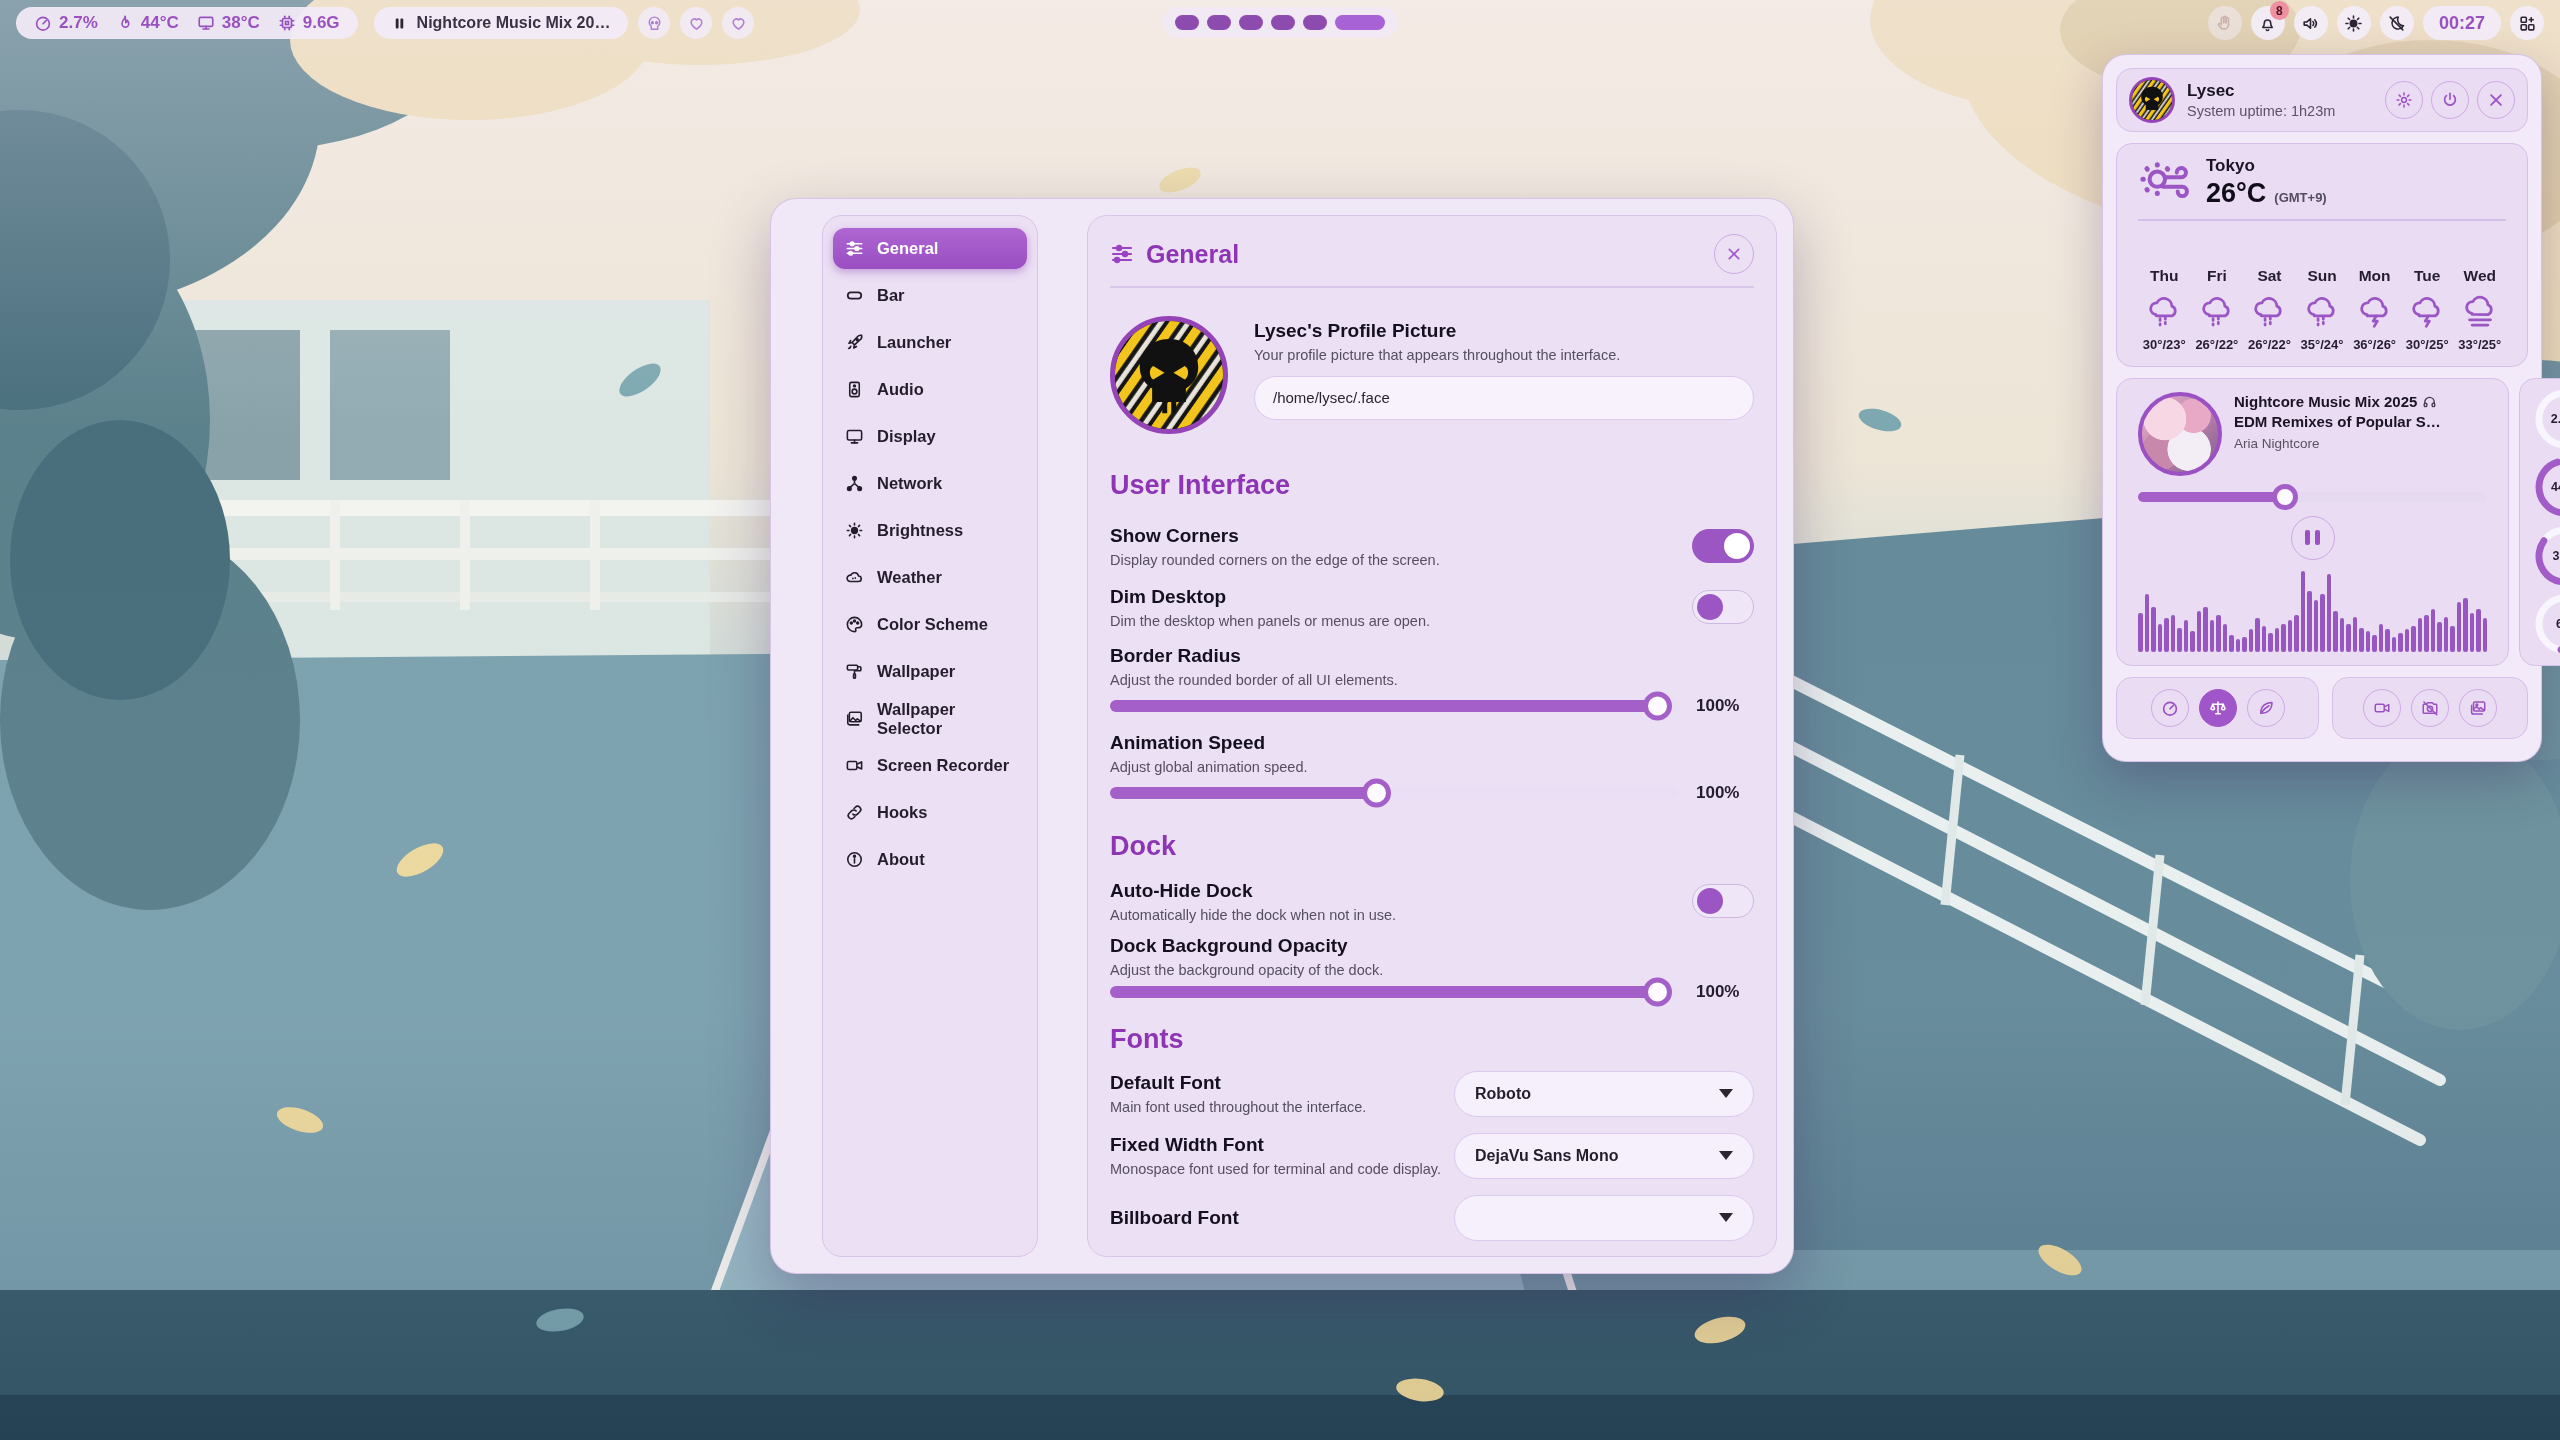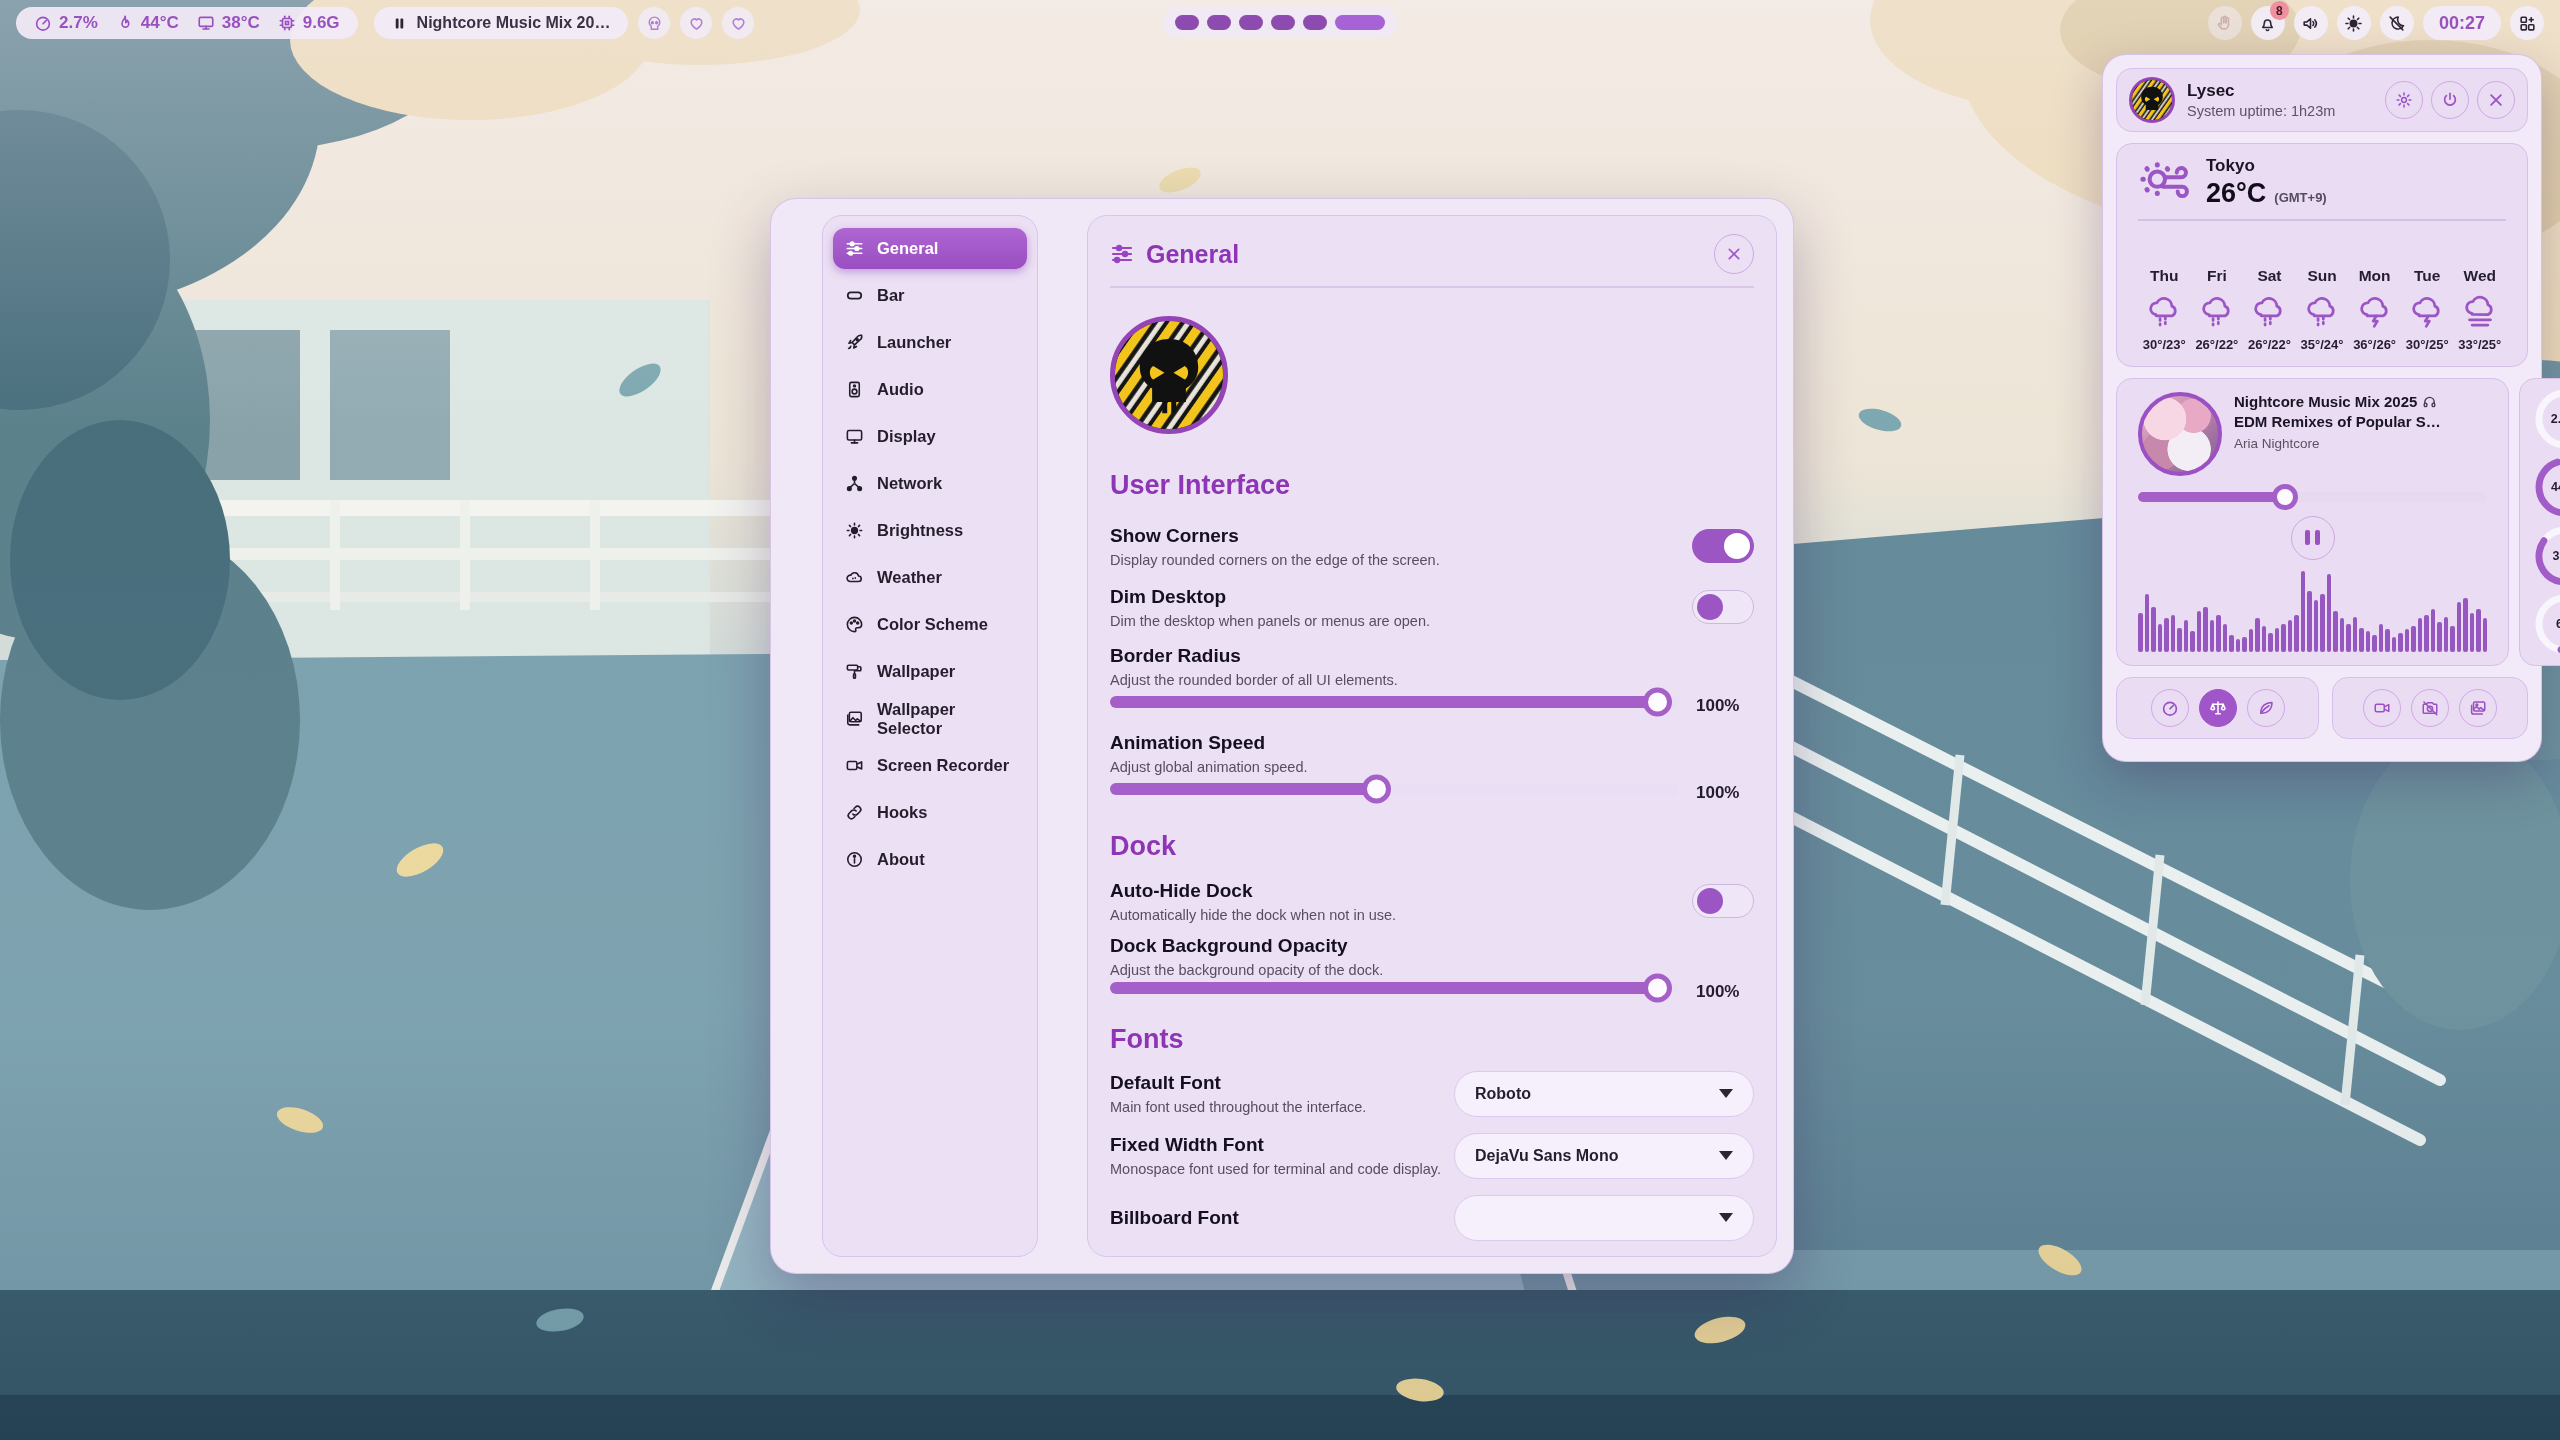--- a/index.html
+++ b/index.html
@@ -50,21 +50,21 @@
   .row-label { font-size:19px; font-weight:bold; color:#15101f; }
   .row-desc { font-size:14.5px; color:#564e62; margin-top:5px; }
   .path-input { margin-top:13px; width:100%; height:44px; border-radius:22px; background:#f8f2fc; border:1.5px solid #dcc9ee; color:#2a2433; font-size:15px; padding:0 18px; font-family:"Liberation Sans", sans-serif; outline:none; }
   .section-title { font-size:27px; font-weight:bold; color:#8d35b5; }
   .setting-row { display:flex; align-items:center; justify-content:space-between; }
   .toggle { width:62px; height:34px; border-radius:17px; position:relative; flex:none; }
   .toggle.on { background:#9c56c4; }
   .toggle.on .knob { position:absolute; right:4px; top:4px; width:26px; height:26px; border-radius:50%; background:#ffffff; }
   .toggle.off { background:#efe7f7; border:1.5px solid #cdb9e0; }
   .toggle.off .knob { position:absolute; left:4px; top:3px; width:26px; height:26px; border-radius:50%; background:#9c56c4; }
-  .slider-row { display:flex; align-items:flex-start; gap:18px; margin-top:8px; }
+  .slider-row { display:flex; align-items:center; gap:18px; margin-top:8px; }
   .slider-track { flex:1; height:12px; border-radius:6px; background:#e9def3; position:relative; }
   .slider-fill { position:absolute; left:0; top:0; bottom:0; border-radius:6px; background:#a55fc8; }
   .slider-thumb { position:absolute; right:-14px; top:50%; transform:translateY(-50%); width:29px; height:29px; border-radius:50%; background:#fdfbff; border:5px solid #a55fc8; }
   .slider-value { width:58px; font-size:17px; font-weight:bold; color:#241d2e; flex:none; }
   .dropdown { width:300px; height:46px; border-radius:23px; background:#f6effc; border:1.5px solid #dcc9ee; display:flex; align-items:center; padding:0 20px; font-size:16px; font-weight:bold; color:#241d2e; flex:none;gap:40px; }
   .caret { margin-left:auto; width:0; height:0; border-left:7px solid transparent; border-right:7px solid transparent; border-top:9px solid #2a2433; }
 
   
   .panel { position:absolute; left:2102px; top:54px; width:440px; height:708px; background:#f2eaf9; border:1.5px solid rgba(150,105,185,.30); border-radius:24px; box-shadow:0 18px 50px rgba(55,25,85,.28); z-index:35; padding:13px; }
   .pcard { background:#eadcf3; border:1.5px solid #d6c0e9; border-radius:16px; }
@@ -516,20 +516,25 @@
                 <rect width="4" height="10" fill="#f2c41c"></rect>
                 <rect x="6" width="2.2" height="10" fill="#e9e4da"></rect>
               </pattern>
             </defs>
           <rect width="48" height="48" fill="url(#stripesA)"></rect>
           <path d="M24 8c-8 0-13 5.5-13 12.5 0 4.5 2.5 7.5 5.5 9.5V36h15v-6c3-2 5.5-5 5.5-9.5C37 13.5 32 8 24 8z" fill="#111111"></path>
           <path d="M17 20l5 3-5 3c-1.8-1-2.2-4.8 0-6zM31 20l-5 3 5 3c1.8-1 2.2-4.8 0-6z" fill="#f2c41c"></path>
           <rect x="21" y="36" width="2.2" height="5" fill="#111111"></rect>
             <rect x="25" y="36" width="2.2" height="5" fill="#111111"></rect>
         </svg>
+      </div>
+      <div class="profile-texts">
+        <div class="row-label">Lysec's Profile Picture</div>
+        <div class="row-desc">Your profile picture that appears throughout the interface.</div>
+        <input class="path-input" type="text" value="/home/lysec/.face" style="">
       </div>
     </div>
 
     <div class="section-title flow-gap-ui">User Interface</div>
 
     <div class="setting-row mt24">
       <div>
         <div class="row-label">Show Corners</div>
         <div class="row-desc">Display rounded corners on the edge of the screen.</div>
       </div>

